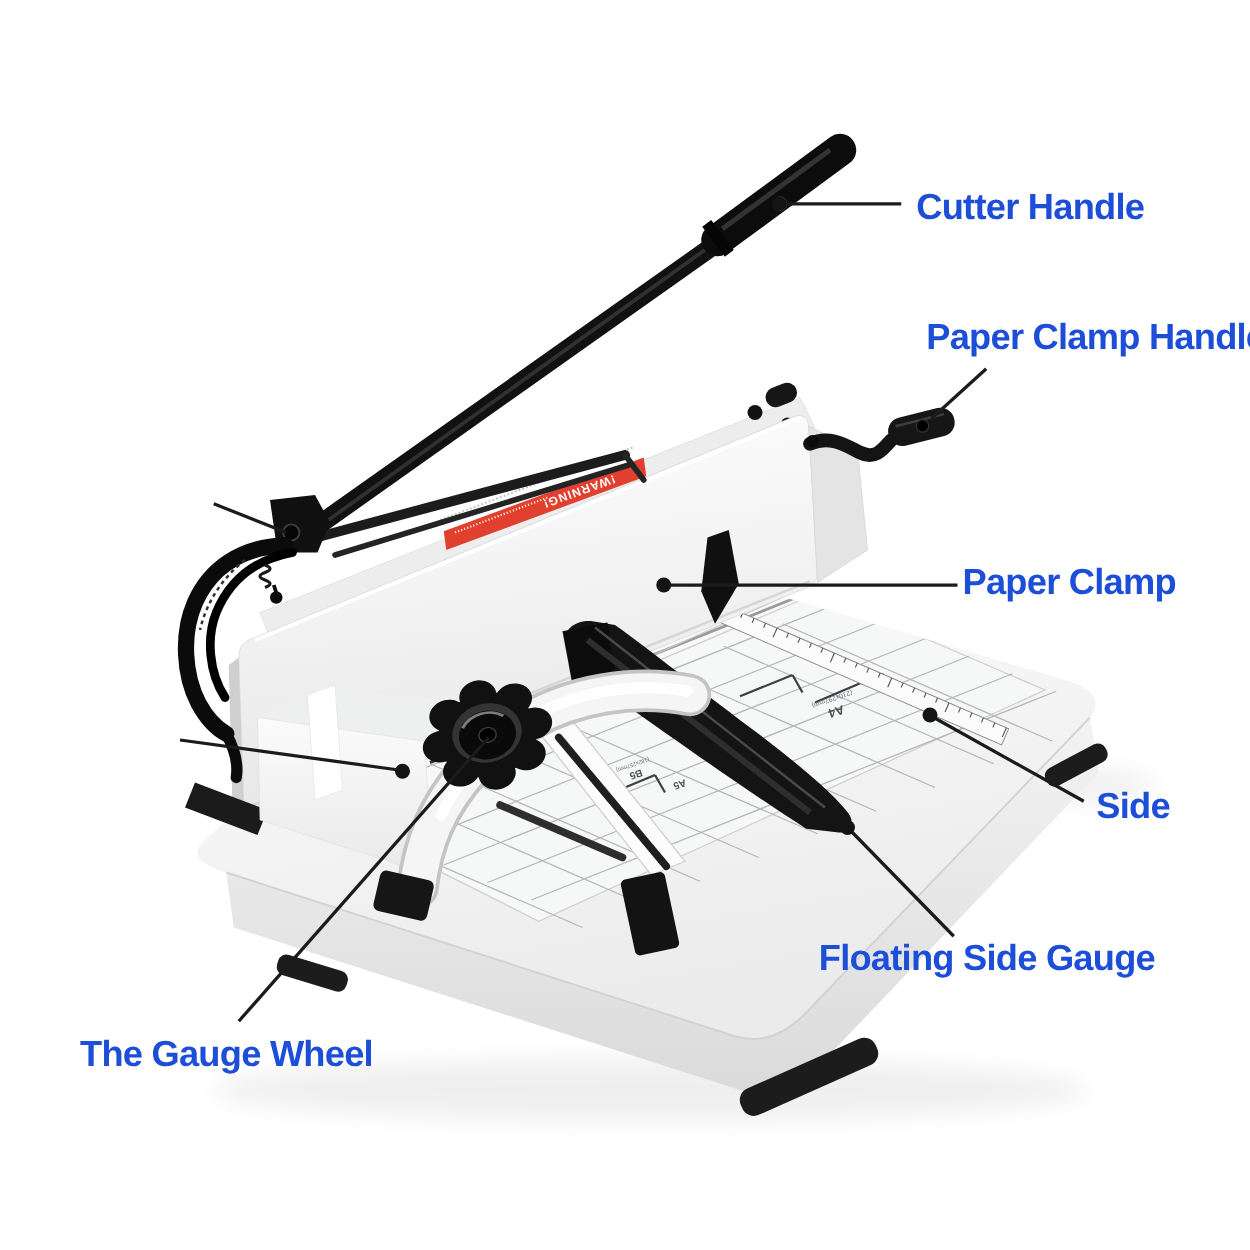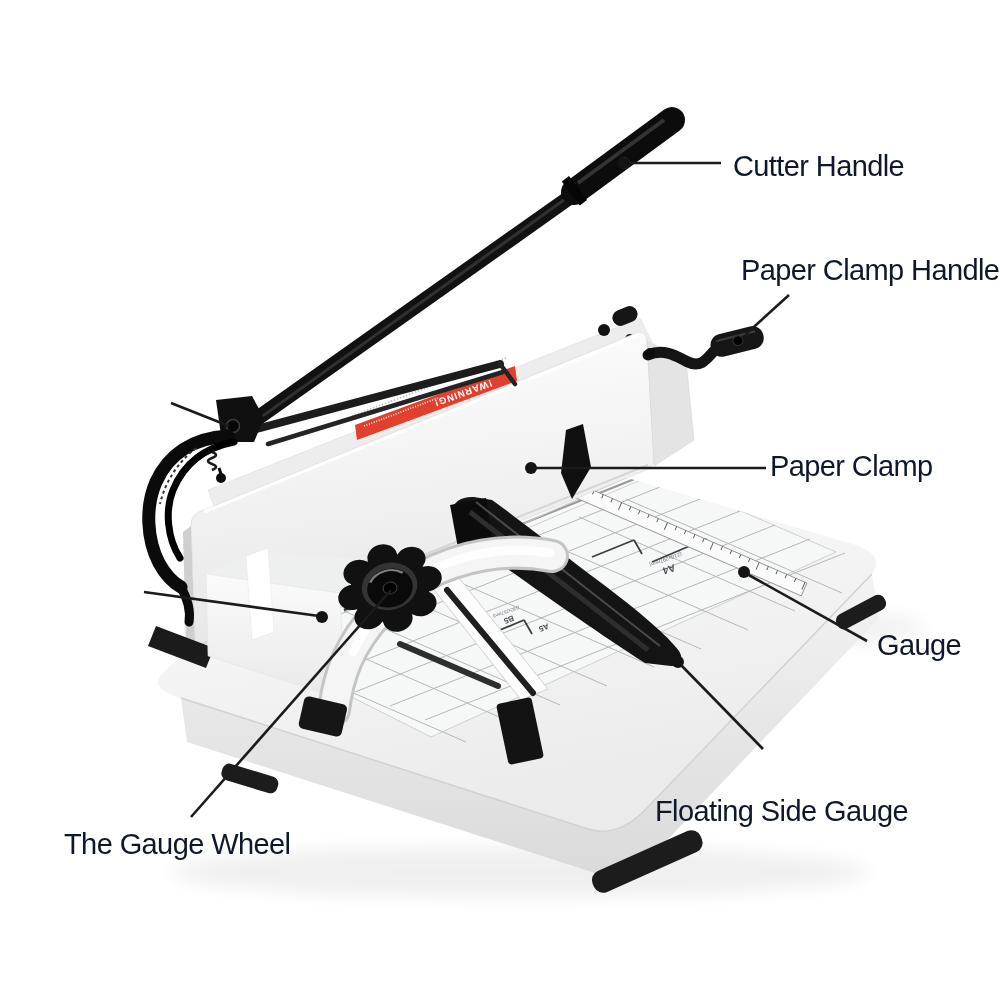--- a/index.html
+++ b/index.html
@@ -2,21 +2,21 @@
 <html><head>
 <meta charset="utf-8">
 <style>
   html,body{margin:0;padding:0;background:#ffffff;}
   .stage{
     position:relative;width:1000px;height:1000px;background:#ffffff;
     font-family:"Liberation Sans",sans-serif;overflow:hidden;
   }
   svg.machine{position:absolute;left:0;top:0;width:1000px;height:1000px;}
   .label{
-    position:absolute;font-size:29px;font-weight:400;color:#0f172a;
+    position:absolute;font-size:29px;font-weight:700;color:#1d4ed8;
     letter-spacing:-0.6px;white-space:nowrap;line-height:1.1;
   }
   .marking{font-family:"Liberation Sans",sans-serif;}
 </style>
 </head>
 <body>
 
 <div class="stage">
 
 <svg class="machine" viewBox="0 0 1000 1000">
@@ -209,17 +209,17 @@
     <circle cx="744" cy="572" r="6" stroke="none"></circle>
     <line x1="680" y1="664" x2="763" y2="749"></line>
     <circle cx="678" cy="662" r="6" stroke="none"></circle>
     <line x1="391" y1="590" x2="191" y2="817"></line>
   </g>
 </svg>
 
   <div class="label" style="left:733px;top:151px;">Cutter Handle</div>
   <div class="label" style="left:741px;top:255px;">Paper Clamp Handle</div>
   <div class="label" style="left:770px;top:451px;">Paper Clamp</div>
-  <div class="label" style="left:877px;top:630px;">Gauge</div>
-  <div class="label" style="left:655px;top:752px;margin-top:44px;">Floating Side Gauge</div>
+  <div class="label" style="left:877px;top:630px;">Side</div>
+  <div class="label" style="left:655px;top:752px;">Floating Side Gauge</div>
   <div class="label" style="left:64px;top:829px;">The Gauge Wheel</div>
 
 </div>
 
 </body></html>

